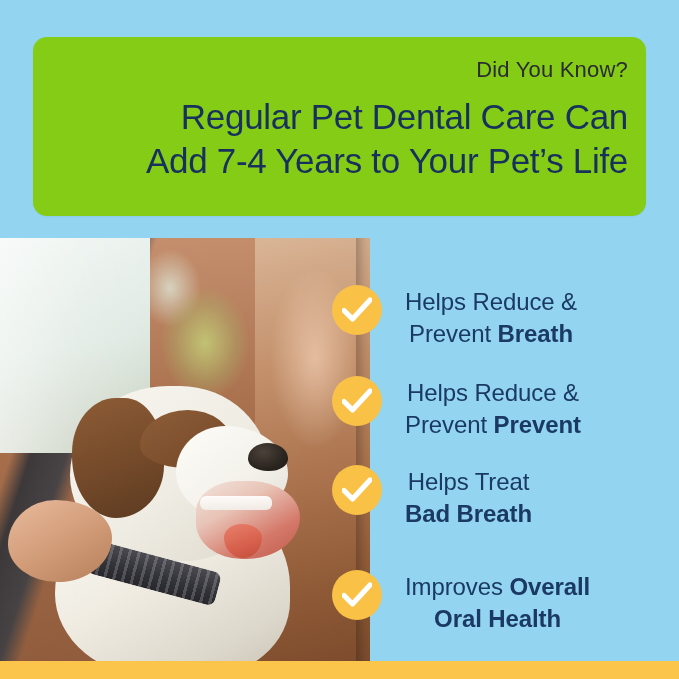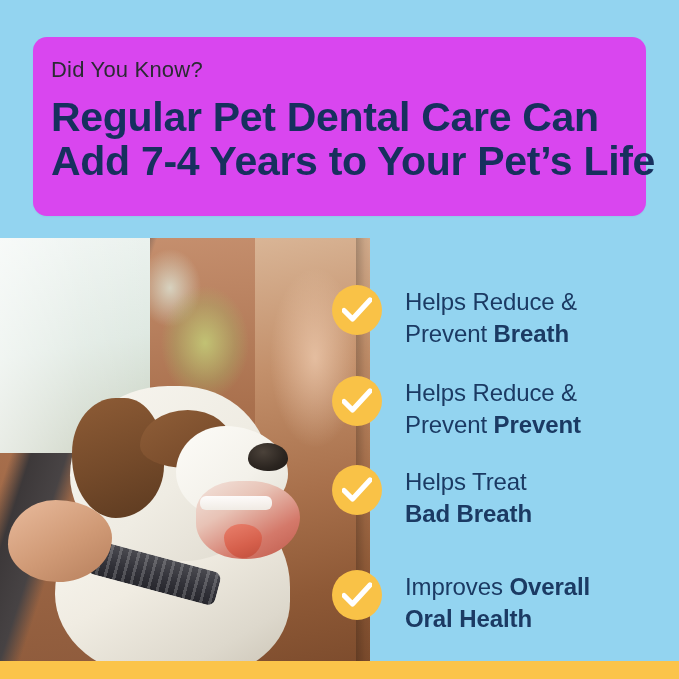--- a/index.html
+++ b/index.html
@@ -23,43 +23,43 @@
     overflow: hidden;
   }
 
   
   .headline-card {
     position: absolute;
     left: 33px;
     top: 37px;
     width: 613px;
     height: 179px;
-    background: #d946ef;
+    background: #84cc16;
     border-radius: 14px;
     box-sizing: border-box;
     padding: 14px 18px 4px 18px;
-    text-align: left;
+    text-align: right;
     box-shadow: 0 1px 2px rgba(0,0,0,0.04);
   }
 
   .eyebrow {
     font-size: 22px;
     font-weight: 300;
     color: #2b2b33;
     letter-spacing: 0.2px;
     line-height: 30px;
     margin: 0;
     padding-top: 4px;
   }
 
   .headline {
     margin: 0;
     padding-top: 10px;
-    font-size: 41px;
-    font-weight: bold;
+    font-size: 35px;
+    font-weight: normal;
     color: #17305e;
     line-height: 44px;
     letter-spacing: -0.3px;
   }
   .headline .hl-line {
     display: block;
     white-space: nowrap;
   }
 
   
@@ -300,20 +300,21 @@
     color: #1b3a63;
     font-weight: 400;
     letter-spacing: -0.1px;
   }
   .benefit-text b {
     font-weight: bold;
   }
   .benefit-text .bl {
     display: block;
     white-space: nowrap;
+    text-align: center;
   }
 
   
   .accent-bar {
     position: absolute;
     left: 0;
     bottom: 0;
     width: 679px;
     height: 18px;
     background: #fbc44a;

